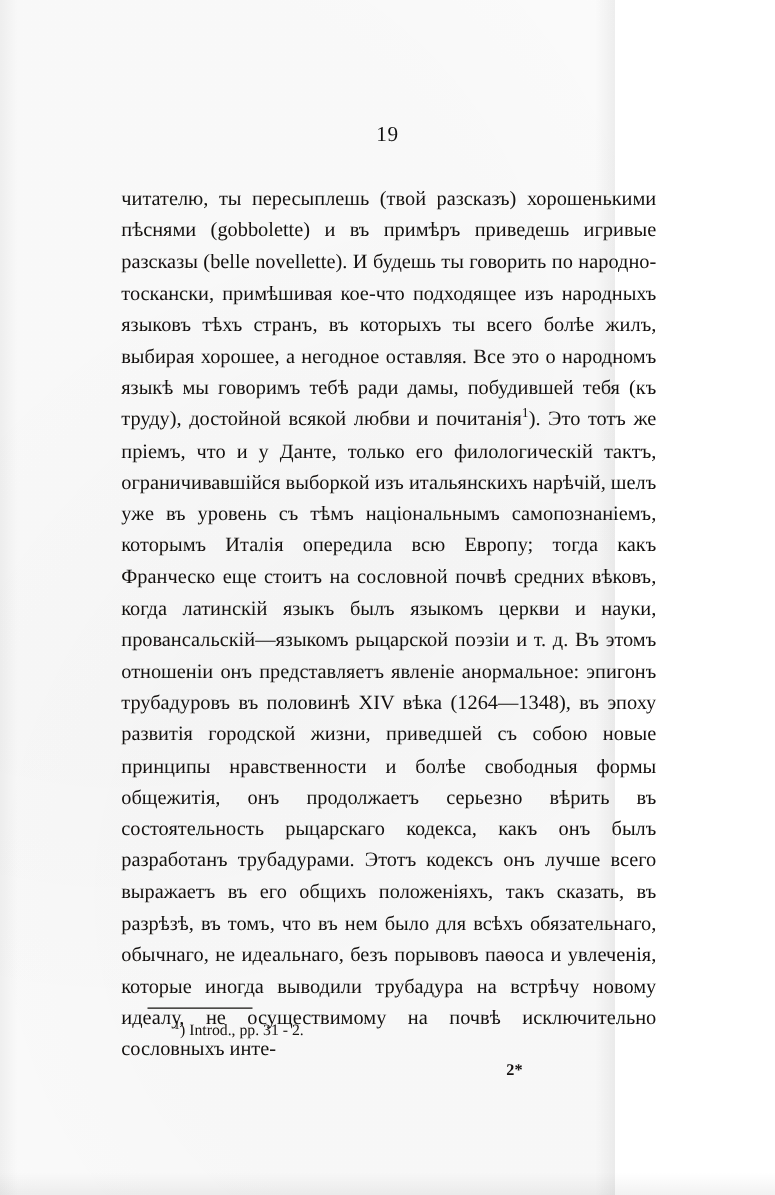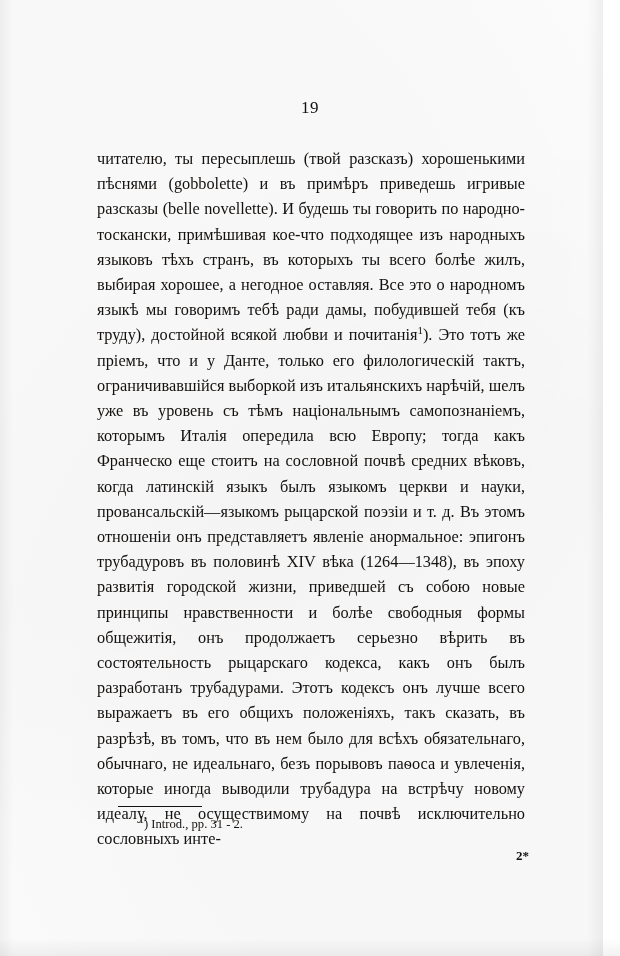--- a/index.html
+++ b/index.html
@@ -8,21 +8,21 @@
     background: #ffffff;
   }
   body {
     width: 620px;
     height: 956px;
     overflow: hidden;
     font-family: "Liberation Serif", serif;
   }
   .page {
     position: relative;
-    width: 603px;
+    width: 492px;
     height: 956px;
     background: #fbfbfb;
     background-image:
       radial-gradient(circle at 20% 30%, rgba(0,0,0,0.012) 0 40%, rgba(0,0,0,0) 70%),
       radial-gradient(circle at 80% 75%, rgba(0,0,0,0.015) 0 35%, rgba(0,0,0,0) 70%);
   }
   .scan-edge-left {
     position: absolute;
     left: 0; top: 0;
     width: 14px; height: 956px;

